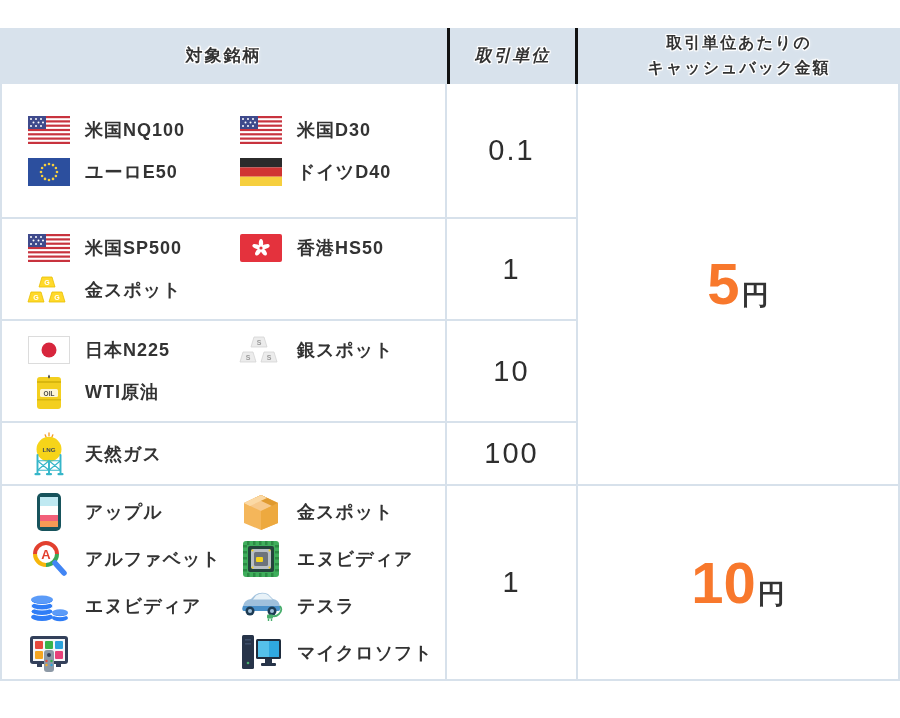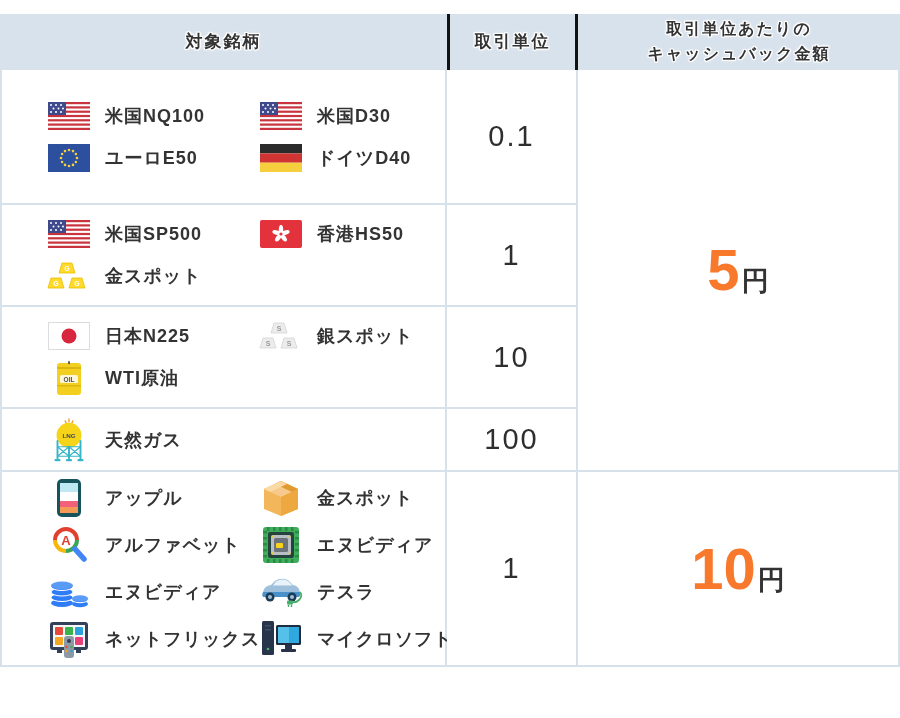--- a/index.html
+++ b/index.html
@@ -1,50 +1,50 @@
 <!DOCTYPE html>
 <html><head>
 <meta charset="utf-8">
 <style>
   * { box-sizing: border-box; margin: 0; padding: 0; }
   html,body { width: 900px; background: #ffffff; font-family: "Liberation Sans", sans-serif; }
   .stage { width: 900px; height: 718px; background: #fff; overflow: hidden; }
   .tbl {
-    margin-top: 14px;
+    margin-top: 28px;
     display: grid;
     grid-template-columns: 447px 131px 322px;
     grid-template-rows: 56px 135px 102px 102px 63px 195px;
     width: 716px;
   }
   
   .th {
     background: #d8e2ec;
     display: flex; flex-direction: column;
     align-items: center; justify-content: center;
     font-size: 17px; font-weight: 700; color: #333;
     letter-spacing: 2px; line-height: 1.55;
     text-shadow: -1px -1px 0 #fff, 1px -1px 0 #fff, -1px 1px 0 #fff, 1px 1px 0 #fff,
                  0 -1px 0 #fff, 0 1px 0 #fff, -1px 0 0 #fff, 1px 0 0 #fff, 0 0 4px #fff;
   }
-  .th-unit { border-left: 3px solid #121212; border-right: 3px solid #121212; }
+  .th-unit { border-left: 3px solid #121212; border-right: 3px solid #121212; font-style: italic; }
   .th-cashback { font-size: 16px; }
   
   .td { background: #fff; border-right: 2px solid #d7e1eb; border-bottom: 2px solid #d7e1eb; }
   .col1 { border-left: 2px solid #d7e1eb; }
   .cell-unit { display: flex; align-items: center; justify-content: center;
                font-size: 29px; font-weight: 400; color: #2e2e2e; letter-spacing: 2px; text-align: center; }
   .cell-cashback { display: flex; align-items: baseline; justify-content: center; }
   .cashback-merged { grid-row: 2 / 6; grid-column: 3; }
   .cashback-stocks { grid-row: 6; grid-column: 3; }
   .amt { color: #f8782c; font-size: 58px; font-weight: 700; align-self: center; line-height: 1; }
   .yen { color: #333; font-size: 27px; font-weight: 700; align-self: center; margin-top: 22px; margin-left: 2px; }
   
   .items {
     display: grid; grid-template-columns: 212px 1fr;
-    align-content: center; row-gap: 8px; padding-left: 44px;
+    align-content: center; row-gap: 8px; padding-left: 24px;
   }
   .item { display: flex; align-items: center; gap: 13px; height: 34px; }
   .row-stocks .item { height: 39px; }
   .icon { width: 46px; display: flex; align-items: center; justify-content: center; flex: none; }
   .label { font-size: 18px; font-weight: 700; color: #333; letter-spacing: 1px; white-space: nowrap; }
 </style>
 </head>
 <body>
 
 <div class="stage">
@@ -446,21 +446,20 @@
               <rect x="15" y="17" width="10" height="22" rx="3" fill="#8d99a6"></rect>
               <circle cx="20" cy="22" r="2" fill="#33405a"></circle>
               <g>
                 <circle cx="17.5" cy="28" r="1.2" fill="#e64a3c"></circle>
                 <circle cx="22.5" cy="28" r="1.2" fill="#37b34a"></circle>
                 <circle cx="17.5" cy="32" r="1.2" fill="#f5a623"></circle>
                 <circle cx="22.5" cy="32" r="1.2" fill="#2aa1db"></circle>
               </g>
             </svg>
         </span>
-        <span class="label">ネットフリックス</span>
       </div>
       <div class="item">
         <span class="icon">
           <svg width="42" height="40" viewBox="0 0 42 40">
               <rect x="2" y="2" width="12" height="34" rx="1.5" fill="#273449"></rect>
               <circle cx="8" cy="30" r="1.3" fill="#49ae6d"></circle>
               <rect x="5" y="6" width="6" height="1.6" fill="#3c4d68"></rect>
               <rect x="5" y="10" width="6" height="1.6" fill="#3c4d68"></rect>
               <rect x="16" y="6" width="25" height="20" rx="1.5" fill="#1f2c3d"></rect>
               <rect x="18" y="8" width="21" height="16" fill="#2fa8e0"></rect>

